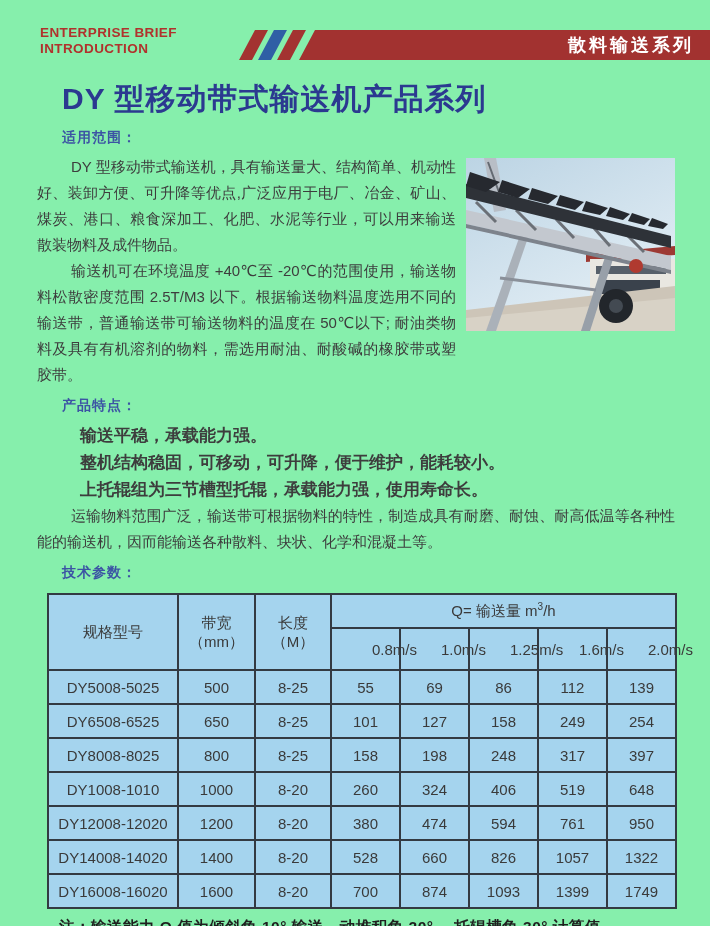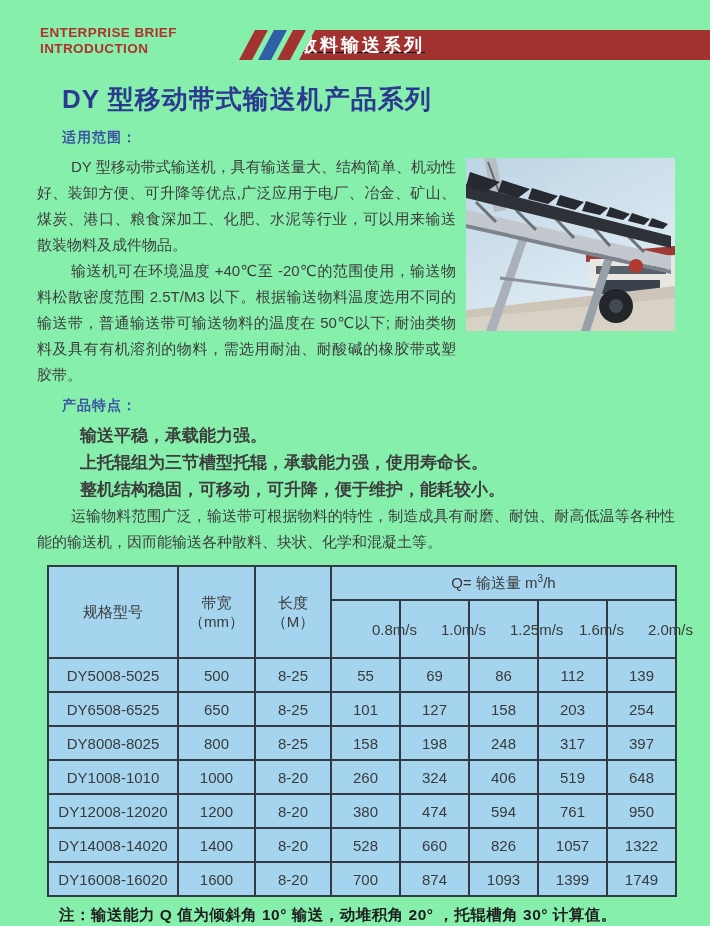--- a/index.html
+++ b/index.html
@@ -10,42 +10,42 @@
   
   .header { position:absolute; top:0; left:0; width:710px; height:64px; }
   .brand { position:absolute; left:40px; top:25px; color:#B0322D; font-weight:bold;
            font-size:13.5px; line-height:16px; letter-spacing:0.4px; }
   .stripe { position:absolute; top:30px; height:30px; width:13px; transform:skewX(-28deg); }
   .stripe.s1 { left:247px; background:#A33331; }
   .stripe.s2 { left:266px; background:#2F5FA5; }
   .stripe.s3 { left:285px; background:#A33331; }
   .series-bar { position:absolute; top:30px; left:299px; width:411px; height:30px;
                 background:#A23230; clip-path:polygon(16px 0, 100% 0, 100% 100%, 0 100%);
-                display:flex; align-items:center; 
-                padding-right:16px;text-decoration:underline; }
+                display:flex; align-items:center; justify-content:flex-end;
+                padding-right:16px; }
   .series-bar span { color:#ffffff; font-size:18px; font-weight:bold; letter-spacing:3px; }
 
   
   .content { position:absolute; left:37px; top:84px; width:638px; }
-  .doc-title { margin:0 0 12px 25px; font-size:26px; line-height:30px; font-weight:bold;
+  .doc-title { margin:0 0 12px 25px; font-size:30px; line-height:30px; font-weight:bold;
                color:#2B3990; letter-spacing:1px; }
   .sec-heading { margin:6px 0 6px 25px; font-size:14px; line-height:22px; font-weight:bold;
                  color:#3C54A4; letter-spacing:1px; }
   .body-p { margin:0; font-size:15px; line-height:26px; color:#3D3D3D;
             text-indent:34px; text-align:justify; }
   .photo { float:right; width:209px; height:173px; margin:4px 0 6px 10px; display:block; }
   .feature-line { margin-left:43px; font-size:17px; line-height:27px; color:#3D3D3D;font-weight:bold; }
 
   
   table.spec { border-collapse:collapse; margin:10px 0 0 10px; width:628px;
                background:#A5D4EE; table-layout:fixed; }
   table.spec th, table.spec td { border:2px solid #333A42; font-weight:normal;
                font-size:15px; color:#3A3A3A; text-align:center; padding:0 2px; }
   table.spec th { height:34px; }
-  tr.speed-row th { height:58px;padding-left:40px; }
+  tr.speed-row th { height:42px;padding-left:40px; }
   table.spec td { height:34px; }
   th.two-line { white-space:pre-line; line-height:19px; }
   .sup { font-size:10px; vertical-align:super; }
   col.c-model { width:130px; } col.c-width { width:77px; } col.c-length { width:76px; }
   col.c-speed { width:69px; }
 
   .note { margin:8px 0 0 22px; font-size:15.5px; font-weight:bold; color:#1F1F1F;
           letter-spacing:0.5px; }
   .clear { clear:both; }
 </style>
@@ -121,24 +121,25 @@
 
       <circle cx="170" cy="108" r="7" fill="#b03a30"></circle>
     </svg>
 
     <p class="body-p">DY 型移动带式输送机，具有输送量大、结构简单、机动性好、装卸方便、可升降等优点,广泛应用于电厂、冶金、矿山、煤炭、港口、粮食深加工、化肥、水泥等行业，可以用来输送散装物料及成件物品。</p>
     <p class="body-p">输送机可在环境温度 +40℃至 -20℃的范围使用，输送物料松散密度范围 2.5T/M3 以下。根据输送物料温度选用不同的输送带，普通输送带可输送物料的温度在 50℃以下; 耐油类物料及具有有机溶剂的物料，需选用耐油、耐酸碱的橡胶带或塑胶带。</p>
     <div class="clear"></div>
 
     <div class="sec-heading">产品特点：</div>
     <div class="feature-line">输送平稳，承载能力强。</div>
+    <div class="feature-line">整机结构稳固，可移动，可升降，便于维护，能耗较小。</div>
     <div class="feature-line">上托辊组为三节槽型托辊，承载能力强，使用寿命长。</div>
-    <div class="feature-line">整机结构稳固，可移动，可升降，便于维护，能耗较小。</div>
     <p class="body-p">运输物料范围广泛，输送带可根据物料的特性，制造成具有耐磨、耐蚀、耐高低温等各种性能的输送机，因而能输送各种散料、块状、化学和混凝土等。</p>
 
+    <div class="sec-heading">技术参数：</div>
 
     <table class="spec">
       <colgroup>
         <col class="c-model">
           <col class="c-width">
           <col class="c-length">
         <col class="c-speed">
           <col class="c-speed">
           <col class="c-speed">
           <col class="c-speed">
@@ -170,21 +171,21 @@
         <td>112</td>
         <td>139</td>
       </tr>
       <tr>
         <td>DY6508-6525</td>
         <td>650</td>
         <td>8-25</td>
         <td>101</td>
         <td>127</td>
         <td>158</td>
-        <td>203</td>
+        <td>249</td>
         <td>254</td>
       </tr>
       <tr>
         <td>DY8008-8025</td>
         <td>800</td>
         <td>8-25</td>
         <td>158</td>
         <td>198</td>
         <td>248</td>
         <td>317</td>

